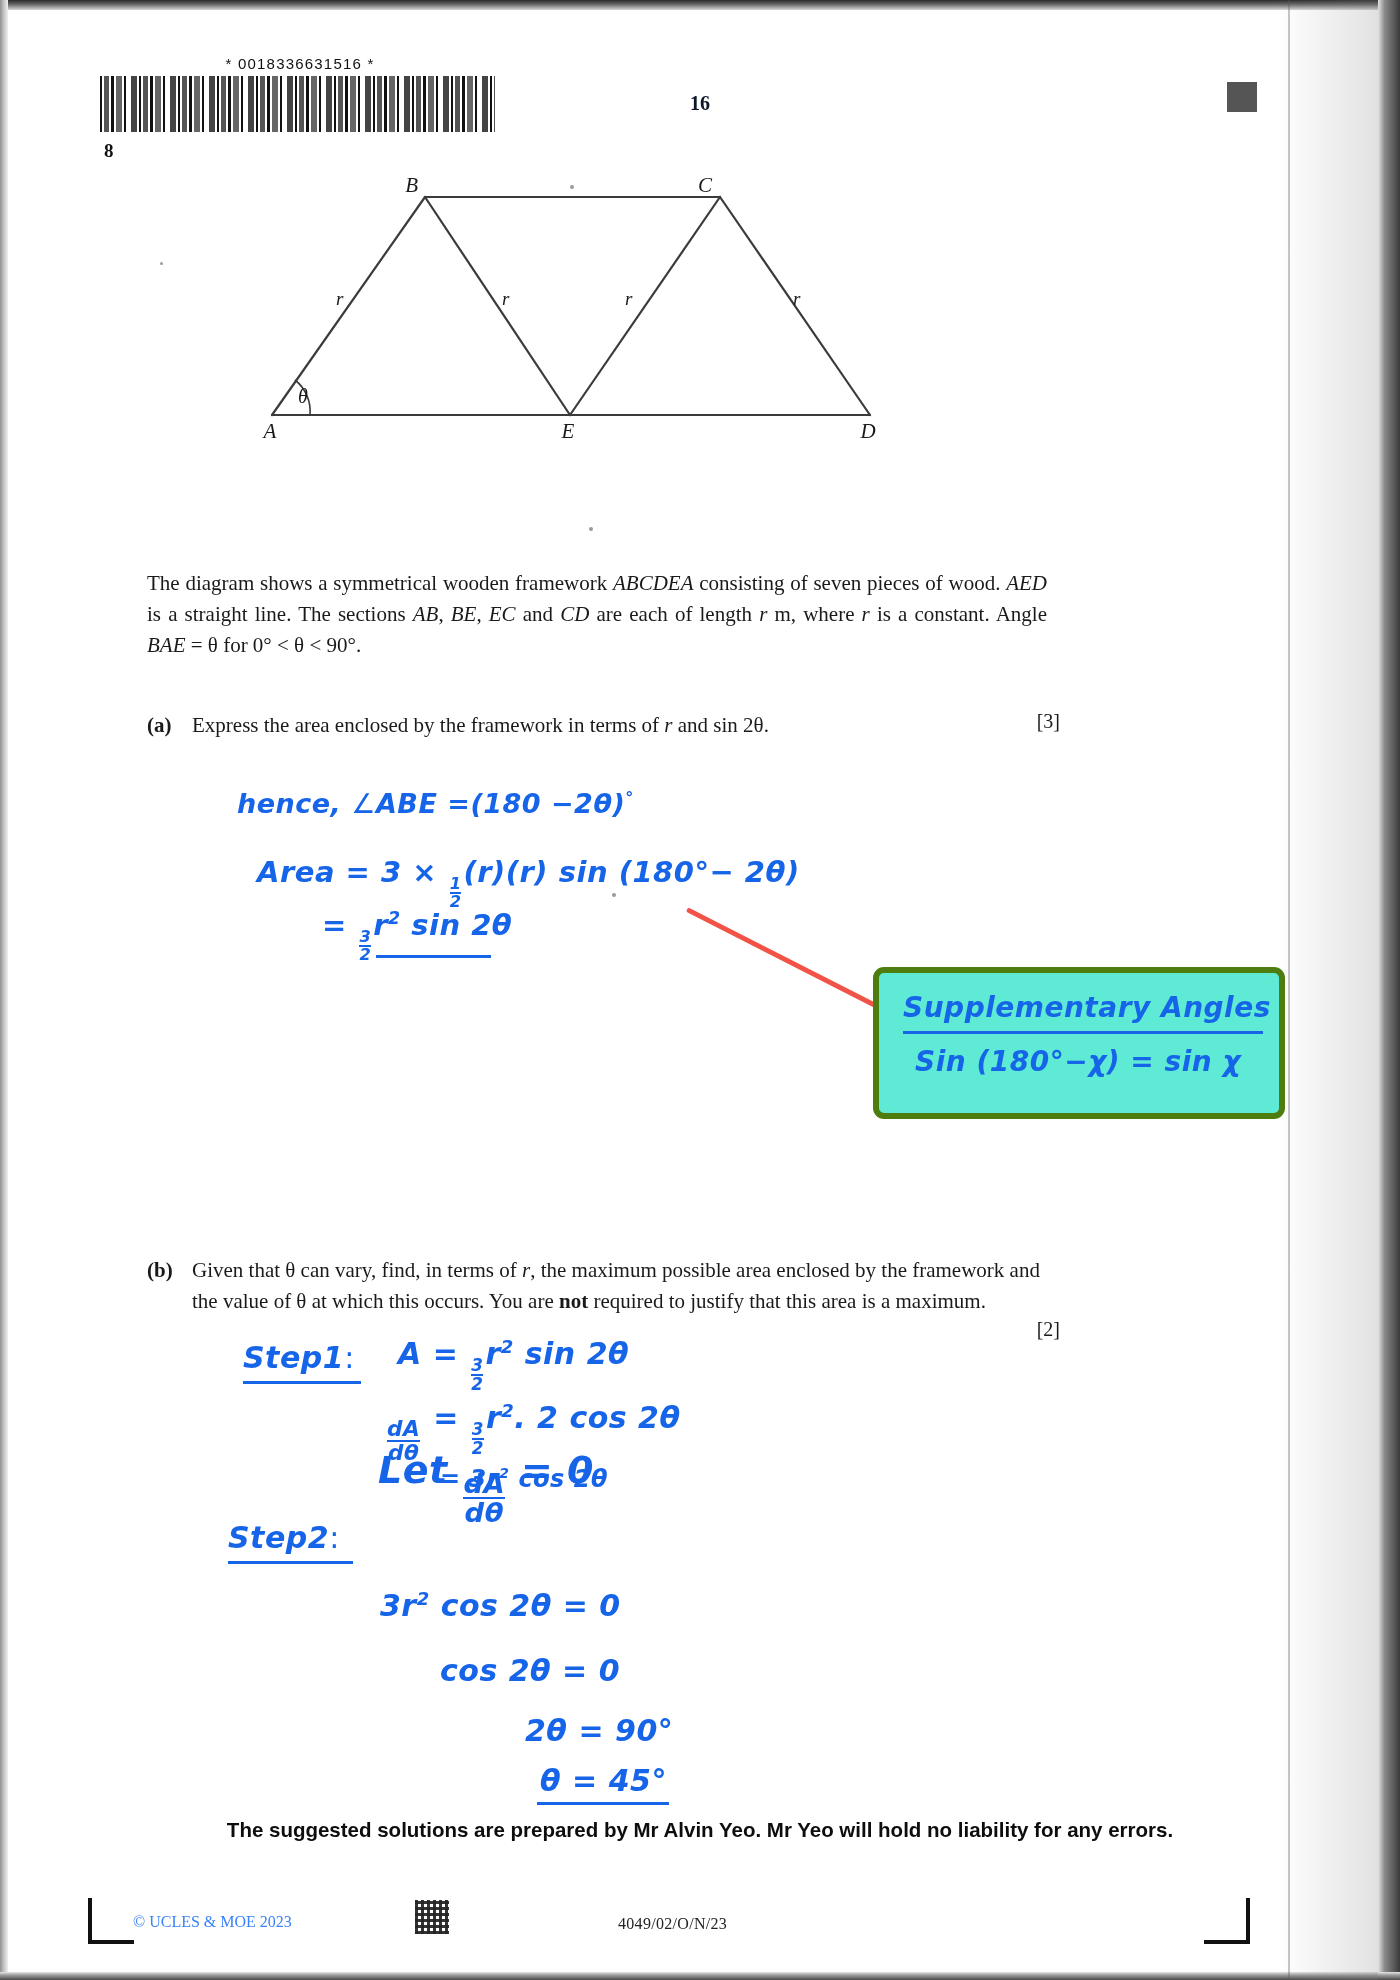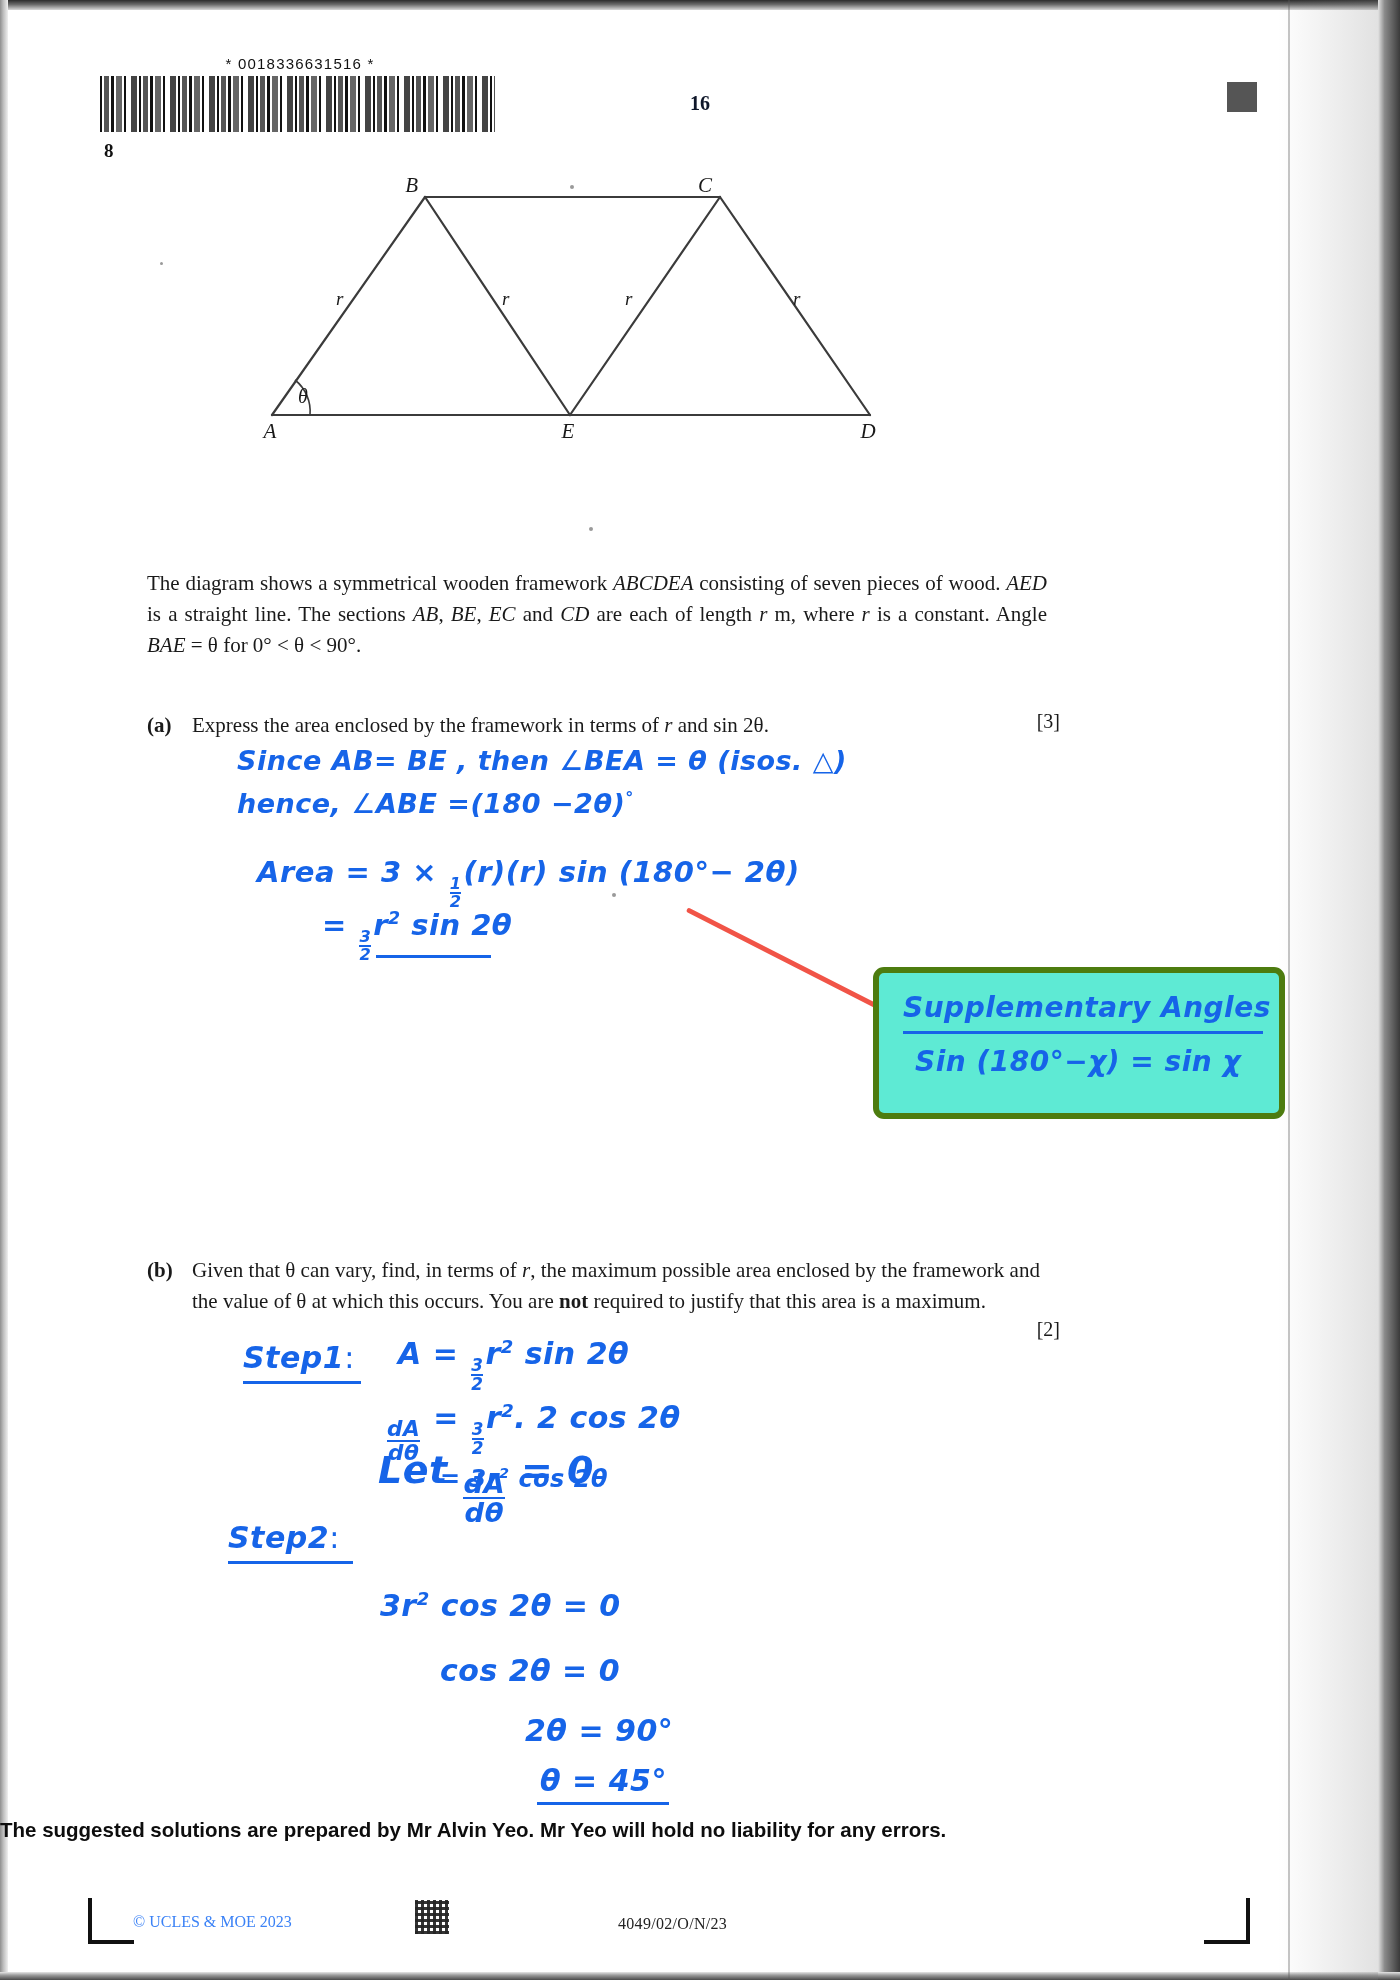--- a/index.html
+++ b/index.html
@@ -171,21 +171,21 @@
     position: absolute;
     background: #f15447;
     transform-origin: left center;
     height: 5px;
     border-radius: 3px;
   }
 
   
   .credit {
     position: absolute; left: 0; top: 1818px; width: 1400px;
-    text-align: left;
+    text-align: center;
     font-family: "Liberation Sans", sans-serif;
     font-weight: bold;
     font-size: 20.5px;
     color: #0d0d0d;
   }
 
   
   .crop-left {
     position: absolute; left: 88px; top: 1898px;
     width: 42px; height: 42px;
@@ -278,23 +278,20 @@
   <div class="body-text">
     <span>The diagram shows a symmetrical wooden framework </span><i>ABCDEA</i><span> consisting of seven pieces of wood. </span><i>AED</i><span> is a straight line. The sections </span><i>AB</i><span>, </span><i>BE</i><span>, </span><i>EC</i><span> and </span><i>CD</i><span> are each of length </span><i>r</i><span> m, where </span><i>r</i><span> is a constant. Angle </span><i>BAE</i><span> = θ for 0° &lt; θ &lt; 90°.</span>
   </div>
 
   <div class="part" id="part-a">
     <span class="part-label">(a)</span>
     <div class="part-body"><span>Express the area enclosed by the framework in terms of </span><i>r</i><span> and sin 2θ.</span></div>
   </div>
   <div class="marks" id="marks-a">[3]</div>
 
-  <div class="hand" style="left:237px; top:745px; font-size:27px;">
-    <span>Since AB= BE , then </span><span class="ang">∠</span><span>BEA = θ   (isos. △)</span>
-  </div>
   <div class="hand" style="left:237px; top:788px; font-size:27px;">
     <span>hence, </span><span class="ang">∠</span><span>ABE =(180 −2θ)</span><sup>°</sup>
   </div>
 
   <div class="hand" style="left:257px; top:855px; font-size:29px;">
     <span>Area =</span>
     <span>3 ×</span>
     <span class="frac">
         <span class="num">1</span>
         <span class="den">2</span>

